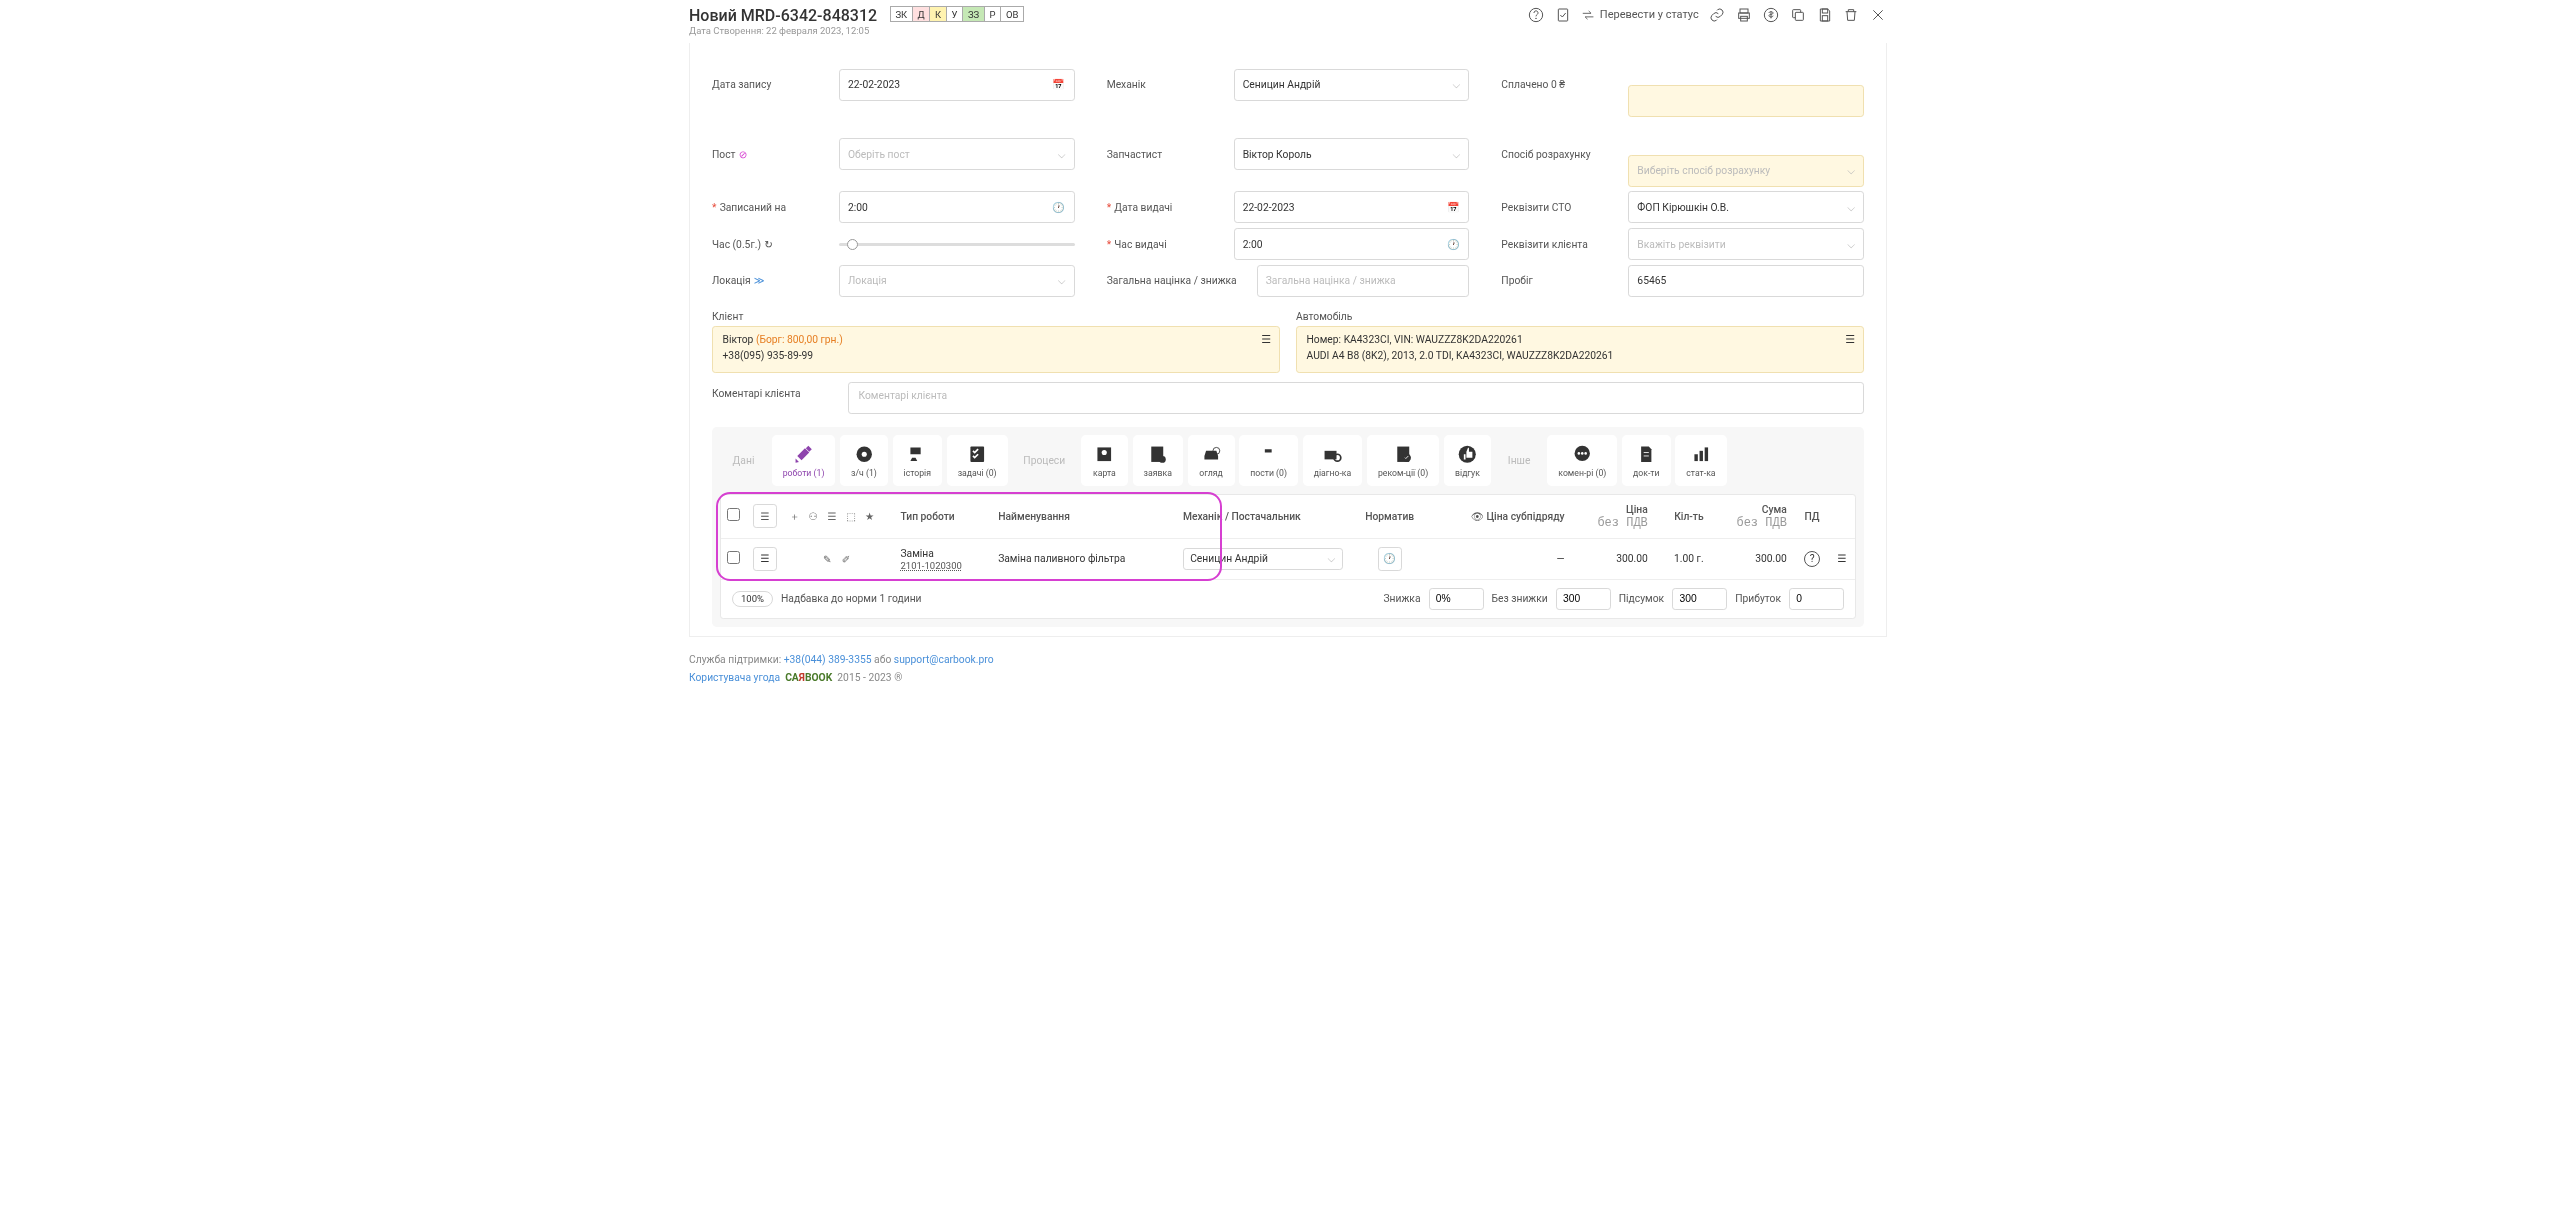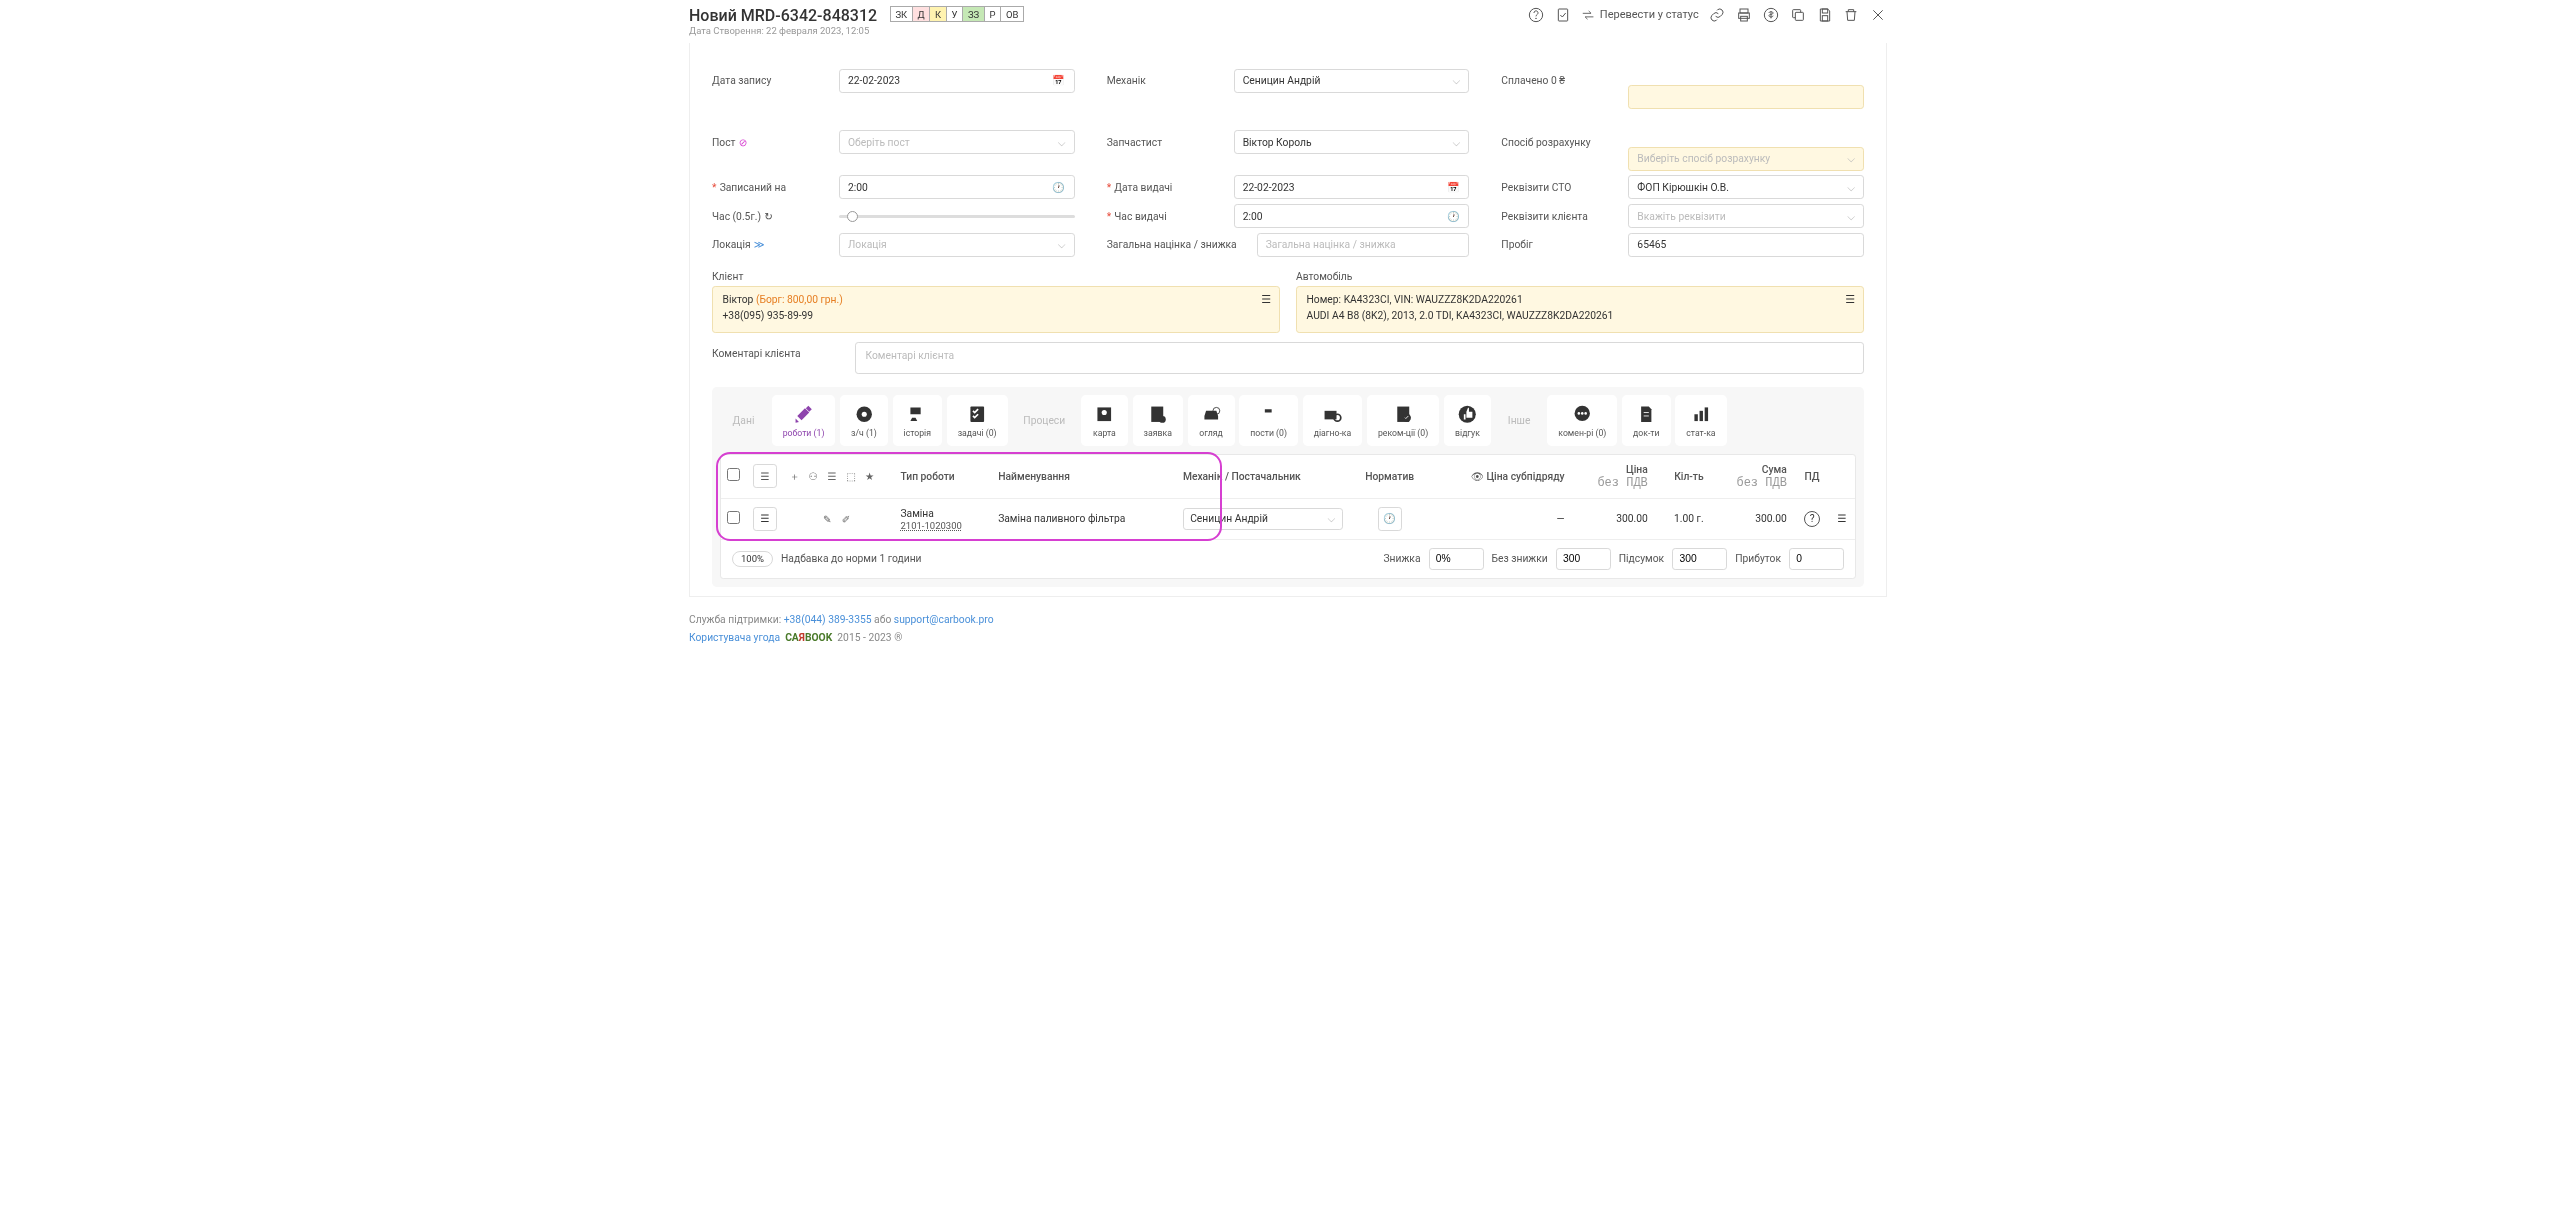--- a/index.html
+++ b/index.html
@@ -21,39 +21,39 @@
 .hicon { width: 17.4px; height: 17.4px; display: flex; align-items: center; justify-content: center; cursor: pointer; color: #555; }
 .hicon svg { width: 16px; height: 16px; stroke: currentColor; fill: none; stroke-width: 1.5; }
 .transfer { display: flex; align-items: center; gap: 4.7px; cursor: pointer; font-size: 11px; color: #555; }
 
 .content { border: 0.8px solid #eee; margin: 0 16px; border-top: none; }
 .form-area { padding: 9.5px 22px; }
 .form-row { display: flex; gap: 32px; margin-bottom: 4.7px; }
 .form-col { flex: 1; display: flex; align-items: center; gap: 8px; justify-content: flex-end; }
 .form-label { width: 119px; font-size: 10.3px; color: #555; display: flex; align-items: center; gap: 3.2px; }
 .req { color: #e74c3c; }
-.form-input { flex: 1; height: 24px; border: 0.8px solid #d9d9d9; border-radius: 3.2px; padding: 0 8px; font-size: 10.3px; display: flex; align-items: center; justify-content: space-between; background: #fff; }
+.form-input { flex: 1; height: 32px; border: 0.8px solid #d9d9d9; border-radius: 3.2px; padding: 0 8px; font-size: 10.3px; display: flex; align-items: center; justify-content: space-between; background: #fff; }
 .form-input.placeholder { color: #bbb; }
 .yellow-box { background: #fff8e1; border-color: #f0e0b0; margin-top: 33px; }
 .chevron { color: #bbb; }
 .cal-icon { color: #bbb; }
 .clock-icon { color: #bbb; }
 .slider { flex: 1; height: 24px; display: flex; align-items: center; }
 .slider-track { width: 100%; height: 3.2px; background: #ddd; border-radius: 1.6px; position: relative; }
 .slider-thumb { position: absolute; left: 8px; top: -4px; width: 11px; height: 11px; border-radius: 50%; background: #fff; border: 1.6px solid #999; }
 
 .section-label { font-size: 10.3px; color: #555; margin: 8px 0 3.2px; }
 .client-vehicle { display: flex; gap: 16px; }
 .cv-col { flex: 1; }
 .info-box { background: #fff8e1; border: 0.8px solid #f0e0b0; border-radius: 3.2px; padding: 6.3px 9.5px; position: relative; }
 .info-line { font-size: 10.3px; margin-bottom: 3.2px; }
 .debt { color: #e67e22; }
 .menu-icon { position: absolute; right: 8px; top: 6.3px; cursor: pointer; }
 
-.comment-row { display: flex; gap: 24px; margin-top: 9.5px; }
+.comment-row { display: flex; gap: 17px; margin-top: 9.5px; }
 .comment-label { width: 119px; font-size: 10.3px; color: #555; padding-top: 4.7px; }
 .comment-input { flex: 1; height: 32px; border: 0.8px solid #d9d9d9; border-radius: 3.2px; padding: 6.3px 9.5px; color: #bbb; font-size: 10.3px; }
 
 .tabs-section { background: #f7f7f7; margin-top: 12.6px; padding: 8px; border-radius: 4.7px; }
 .tab-strip { display: flex; gap: 4.7px; align-items: stretch; }
 .tab { background: #fff; border-radius: 4.7px; padding: 8px 11px; display: flex; flex-direction: column; align-items: center; justify-content: center; cursor: pointer; min-width: 47px; gap: 3.2px; }
 .tab.ghost { background: transparent; color: #bbb; font-size: 10.3px; padding: 0 11px; }
 .tab.active .tab-icon { color: #8e44ad; }
 .tab.active .tab-label { color: #8e44ad; }
 .tab-icon { width: 22px; height: 22px; display: flex; align-items: center; justify-content: center; }

